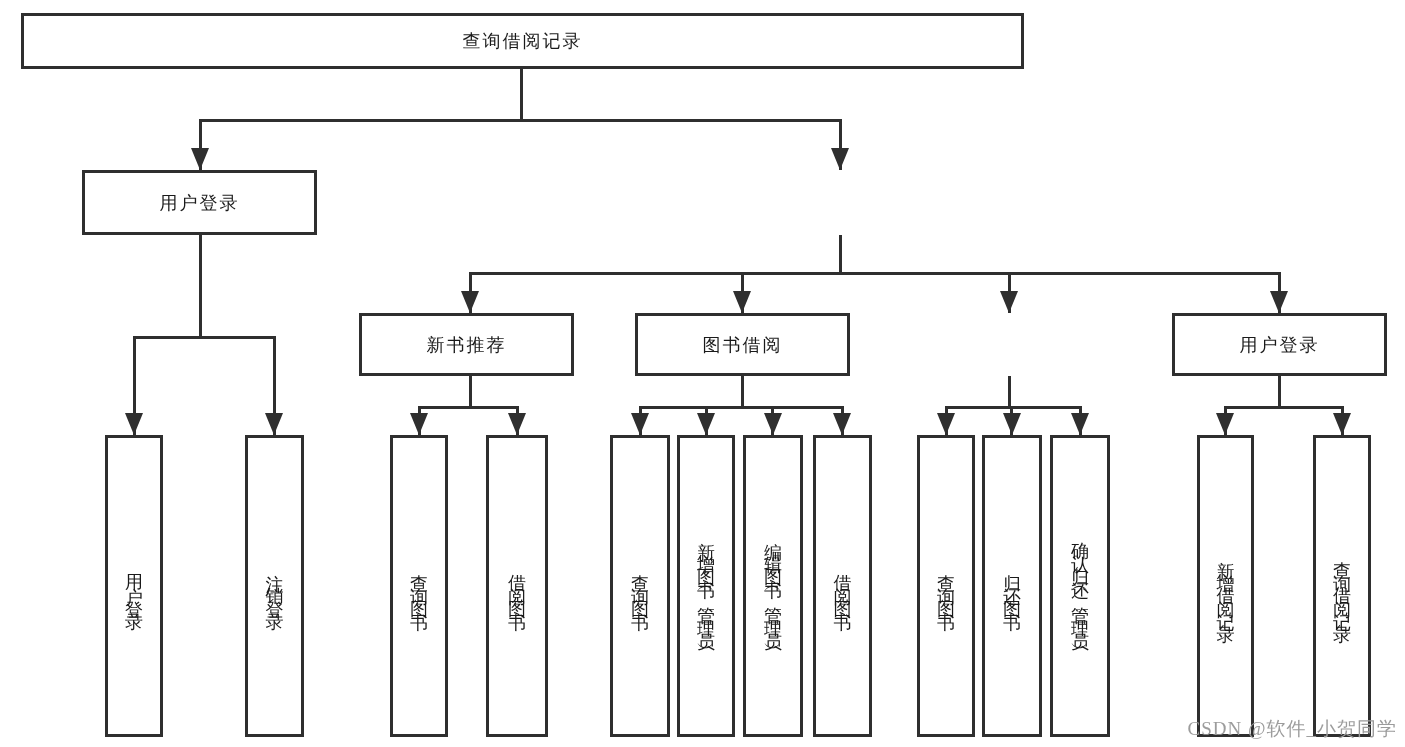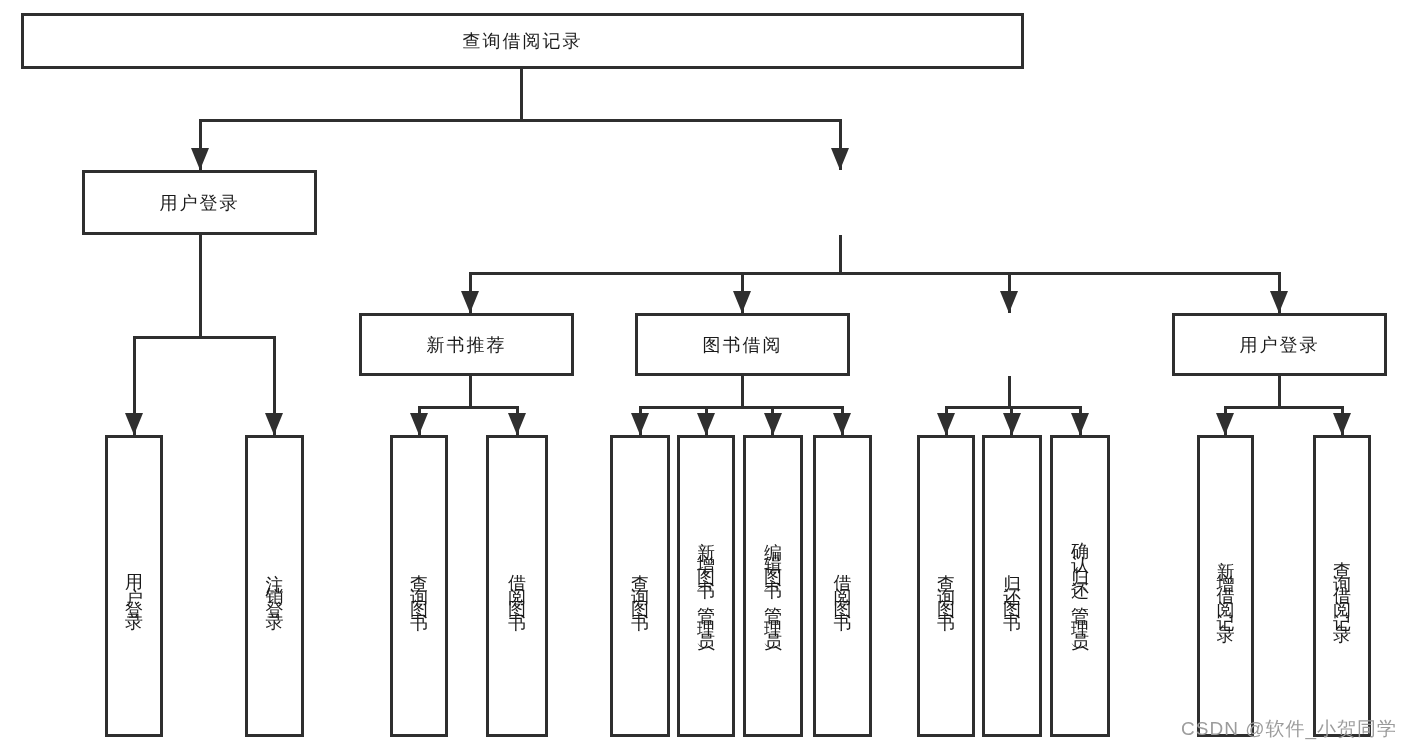--- a/index.html
+++ b/index.html
@@ -43,20 +43,21 @@
     border-left:9px solid transparent;
     border-right:9px solid transparent;
     border-top:22px solid var(--line);
   }
   .watermark{
     position:absolute;
     right:8px;bottom:5px;
     font-size:19px;
     color:var(--wm);
     letter-spacing:1px;
+    font-family:Liberation Serif, serif;
   }
 </style>
 </head>
 <body>
 
 <div id="canvas">
 
   <div class="box" style="left:21px;top:13px;width:1003px;height:56px">查询借阅记录</div>
 
   <div class="box" style="left:82px;top:170px;width:235px;height:65px">用户登录</div>

